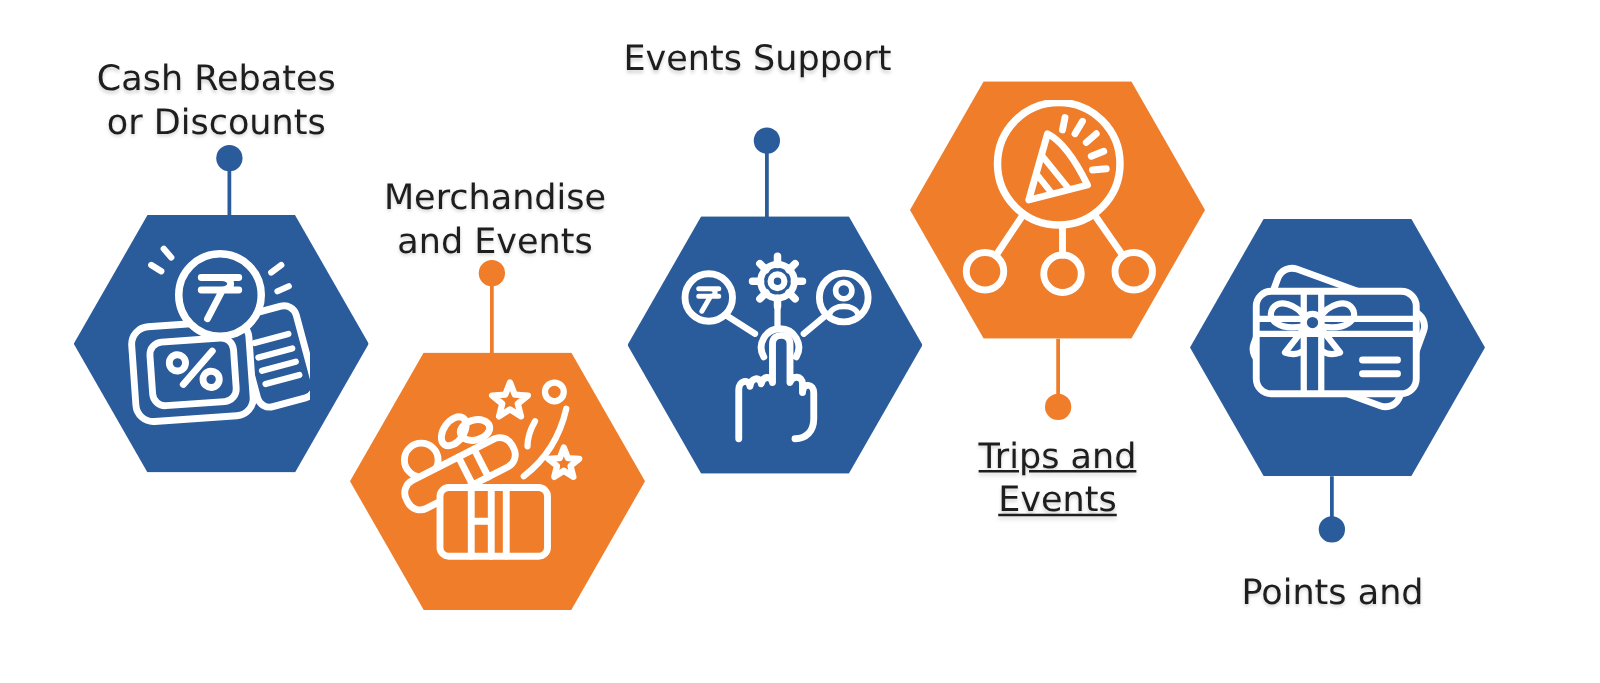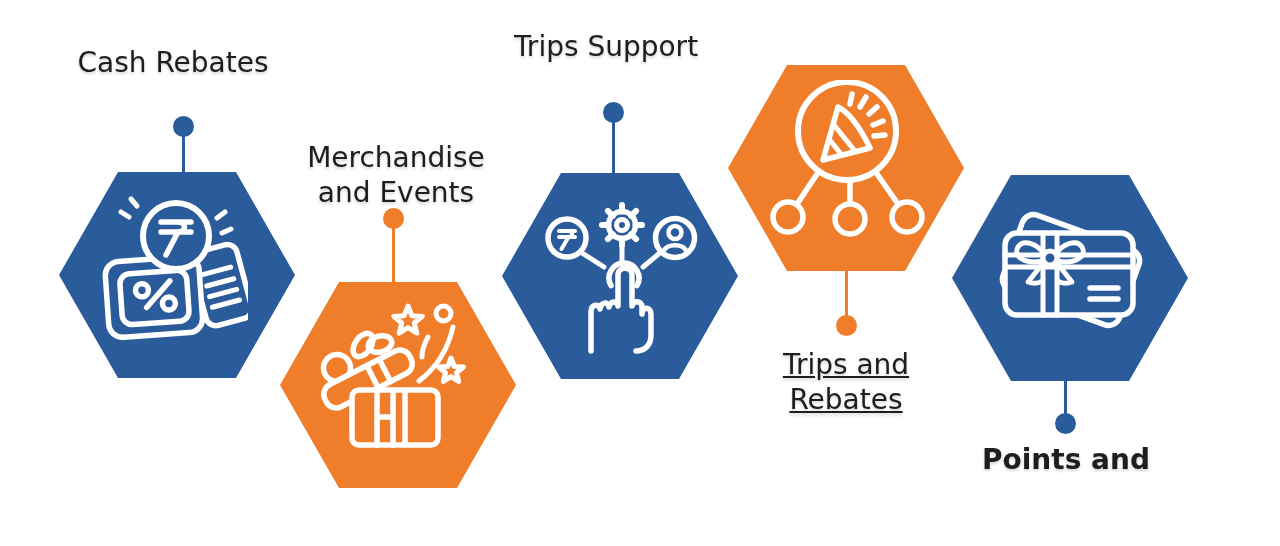--- a/index.html
+++ b/index.html
@@ -37,30 +37,31 @@
   .p3 .hex{left:502px;top:173px;}  .p3 .icon{left:540px;top:200px;}
   .p3 .dot{left:603px;top:102px;}  .p3 .cline{left:611.5px;top:121px;height:53px;}
   .p3 .label{left:436px;top:29px;}
   
   .p4 .hex{left:728px;top:65px;}   .p4 .icon{left:766px;top:80px;}
   .p4 .dot{left:836px;top:315px;}  .p4 .cline{left:844.5px;top:271px;height:46px;}
   .p4 .label{left:676px;top:347px;text-decoration:underline;}
   
   .p5 .hex{left:952px;top:175px;}  .p5 .icon{left:999px;top:196px;}
   .p5 .dot{left:1055px;top:413px;} .p5 .cline{left:1063.5px;top:381px;height:34px;}
-  .p5 .label{left:896px;top:442px;font-weight:bold;}
+  .p5 .label{left:896px;top:456px;}
 </style>
 </head>
 <body>
 
 <div class="stage">
 
   <div class="item p1 c-blue">
     <div class="label">
       <span>Cash Rebates</span>
+      <span>or Discounts</span>
     </div>
     <div class="dot"></div>
     <div class="cline"></div>
     <div class="hex"></div>
     <svg class="icon" width="150" height="150" viewBox="0 0 150 150">
       <g stroke="#fff" fill="none" stroke-width="5.5" stroke-linecap="round" stroke-linejoin="round">
         <g transform="rotate(-15 124 93)">
           <rect x="100" y="55" width="47" height="76" rx="10" fill="var(--blue)"></rect>
           <path d="M109 78h28M109 90h28M109 101h28M109 112h28" stroke-width="5"></path>
         </g>
@@ -100,21 +101,21 @@
           <path d="M55 65.5v25M69 65.5v25"></path>
         </g>
         <rect x="34" y="89" width="86" height="55" rx="7" fill="var(--orange)"></rect>
         <path d="M59 89v55M75 89v55M59 116h16M87 89v55"></path>
       </g>
     </svg>
   </div>
 
   <div class="item p3 c-blue">
     <div class="label">
-      <span>Trips Support</span>
+      <span>Events Support</span>
     </div>
     <div class="dot"></div>
     <div class="cline"></div>
     <div class="hex"></div>
     <svg class="icon" width="165" height="165" viewBox="0 0 165 165">
       <g stroke="#fff" fill="none" stroke-width="5.5" stroke-linecap="round" stroke-linejoin="round">
         <path d="M82 47v13M39 51l25 16M121 52l-18 15" stroke-width="5"></path>
         <circle cx="27" cy="38" r="19" fill="var(--blue)"></circle>
         <path d="M19 31h16M19 37h16M28 31c5.5 0 5.5 6 0 6M28.5 37 21.5 49" stroke-width="4"></path>
         <circle cx="82" cy="25" r="13.5" fill="var(--blue)"></circle>
@@ -125,21 +126,21 @@
         <path d="M123.5 51.5c2.5-8.5 20.5-8.5 23 0" stroke-width="4.5"></path>
         <path d="M71 85.5a15 15 0 1 1 26 0"></path>
         <path fill="var(--blue)" d="M51 151v-39c0-8 8-9 9-3 1-7 8-8 9-2 1-6 8-7 9-1V75c0-9 14-9 14 0v31c1.5-6 10-5.5 10 1v7c.5-8 9-7.5 9 .5V135c0 10-6 16-15 16"></path>
       </g>
     </svg>
   </div>
 
   <div class="item p4 c-orange">
     <div class="label">
       <span>Trips and</span>
-      <span>Rebates</span>
+      <span>Events</span>
     </div>
     <div class="dot"></div>
     <div class="cline"></div>
     <div class="hex"></div>
     <svg class="icon" width="160" height="160" viewBox="0 0 160 160">
       <g stroke="#fff" fill="none" stroke-width="5.5" stroke-linecap="round" stroke-linejoin="round">
         <path d="M53 91 31 124M84 100v24M109 91l23 33"></path>
         <circle cx="81" cy="51" r="49" fill="var(--orange)" stroke-width="6"></circle>
         <path d="M57 80 72 27q16 8 32 41z"></path>
         <path d="M63 59l12 15M68 45l21 26" stroke-width="5"></path>

